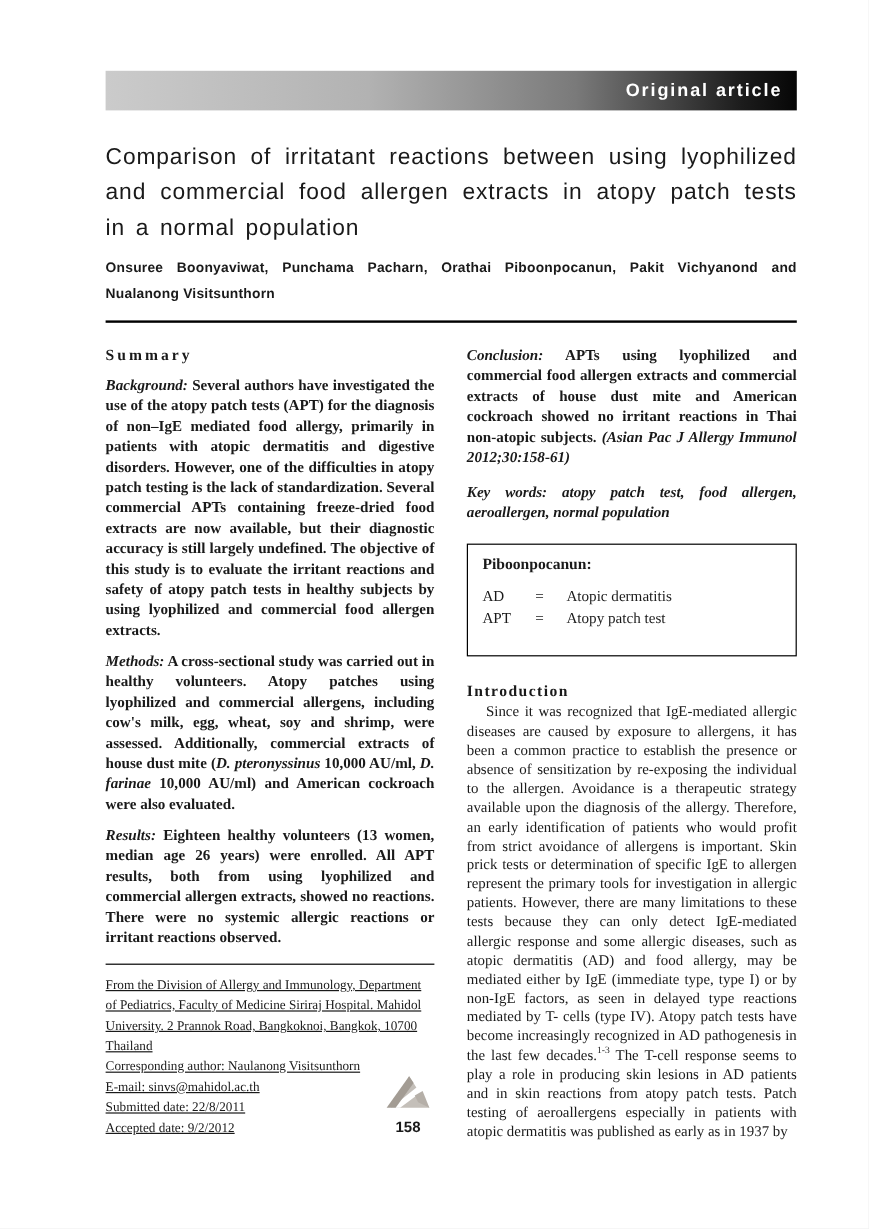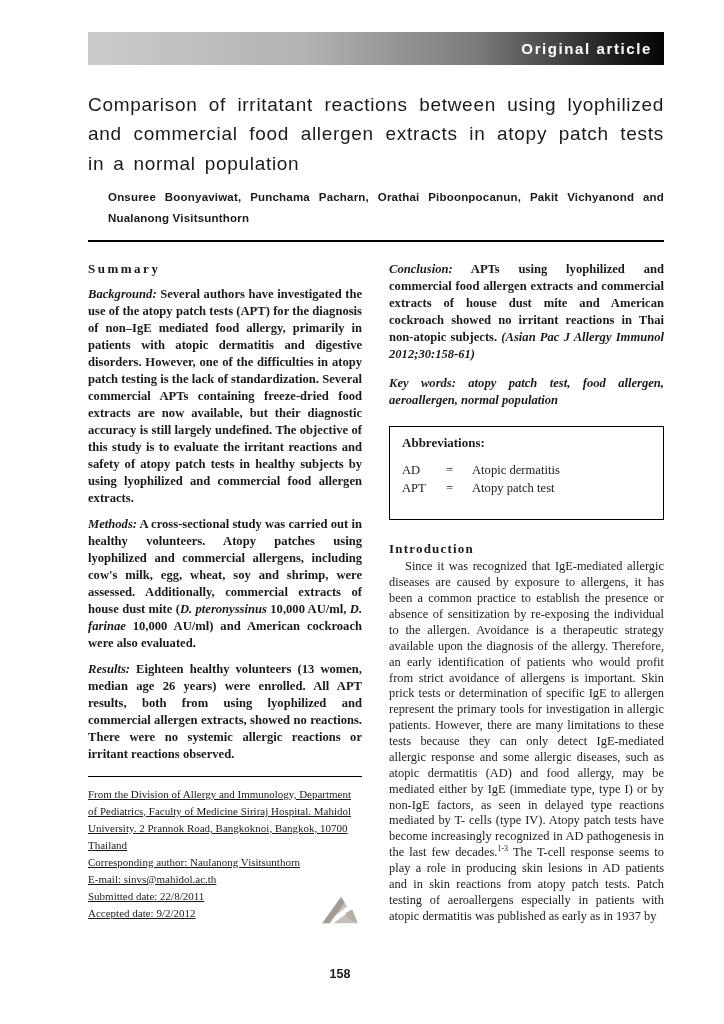--- a/index.html
+++ b/index.html
@@ -1,21 +1,21 @@
 <!DOCTYPE html>
 <html><head>
 <meta charset="utf-8">
 <style>
   html,body{margin:0;padding:0;background:#e8e8e8;}
   .page{
     width:724px;height:1024px;background:#ffffff;position:relative;
     margin:0 auto;overflow:hidden;color:#1a1a1a;
     font-family:"Liberation Serif", serif;
   }
-  .content{position:absolute;left:88px;top:32px;width:576px;}
+  .content{position:absolute;left:88px;top:59px;width:576px;}
 
   
   .banner{
     height:33px;
     background:linear-gradient(to right,#cbcbcb,#b2b2b2 38%,#7a7a7a 68%,#1c1c1c 92%,#060606);
     display:flex;align-items:center;justify-content:flex-end;
   }
   .banner-label{
     font-family:"Liberation Sans", sans-serif;font-weight:bold;font-size:15px;
     letter-spacing:1.6px;color:#ffffff;padding-right:12px;
@@ -23,21 +23,21 @@
 
   
   .title{
     margin-top:25px;
     font-family:"Liberation Sans", sans-serif;font-weight:normal;font-size:19px;
     line-height:1.55;letter-spacing:0.7px;word-spacing:3px;text-align:justify;
   }
   .authors{
     margin-top:9px;
     font-family:"Liberation Sans", sans-serif;font-weight:bold;font-size:11.5px;
-    line-height:1.8;letter-spacing:0.2px;text-align:justify;margin-left:20px;
+    line-height:1.8;letter-spacing:0.2px;text-align:justify;
   }
   .rule{border:none;border-top:2px solid #000;margin:11px 0 0 0;}
 
   
   .columns{display:flex;gap:27px;margin-top:19px;}
   .col{width:280px;}
   .col-right{width:281px;}
 
   .sec-heading{
     font-weight:bold;font-size:13px;letter-spacing:2.5px;margin:0 0 9px 0;
@@ -70,21 +70,21 @@
     font-weight:bold;font-size:13px;letter-spacing:1.2px;margin:21px 0 2px 0;
   }
   .bodypar{
     font-size:12.4px;line-height:1.28;text-align:justify;text-indent:16px;margin:0;
   }
   .bodypar sup{font-size:8px;line-height:0;}
 
   
   .footer{
     position:absolute;left:312px;top:896px;width:56px;
-    display:flex;flex-direction:column;align-items:center;gap:36px;
+    display:flex;flex-direction:column;align-items:center;
   }
   .page-number{
     font-family:"Liberation Sans", sans-serif;font-weight:bold;font-size:12.5px;
     margin-top:1px;
   }
 </style>
 </head>
 <body>
 
 <div class="page">
@@ -122,21 +122,21 @@
         </div>
       </div>
 
       <div class="col col-right">
 
         <p class="sumpar"><span class="lead">Conclusion:</span><span> APTs using lyophilized and commercial food allergen extracts and commercial extracts of house dust mite and American cockroach showed no irritant reactions in Thai non-atopic subjects.  </span><span class="citation">(Asian Pac J Allergy Immunol 2012;30:158-61)</span></p>
 
         <p class="keywords"><span>Key words:</span><span> atopy patch test, food allergen, aeroallergen, normal population</span></p>
 
         <div class="abbrev-box">
-          <div class="abbrev-heading">Abbreviations:</div>
+          <div class="abbrev-heading">Piboonpocanun:</div>
           <div class="abbrev-row">
             <span class="abbrev-abbr">AD</span>
             <span class="abbrev-eq">=</span>
             <span>Atopic dermatitis</span>
           </div>
           <div class="abbrev-row">
             <span class="abbrev-abbr">APT</span>
             <span class="abbrev-eq">=</span>
             <span>Atopy patch test</span>
           </div>

